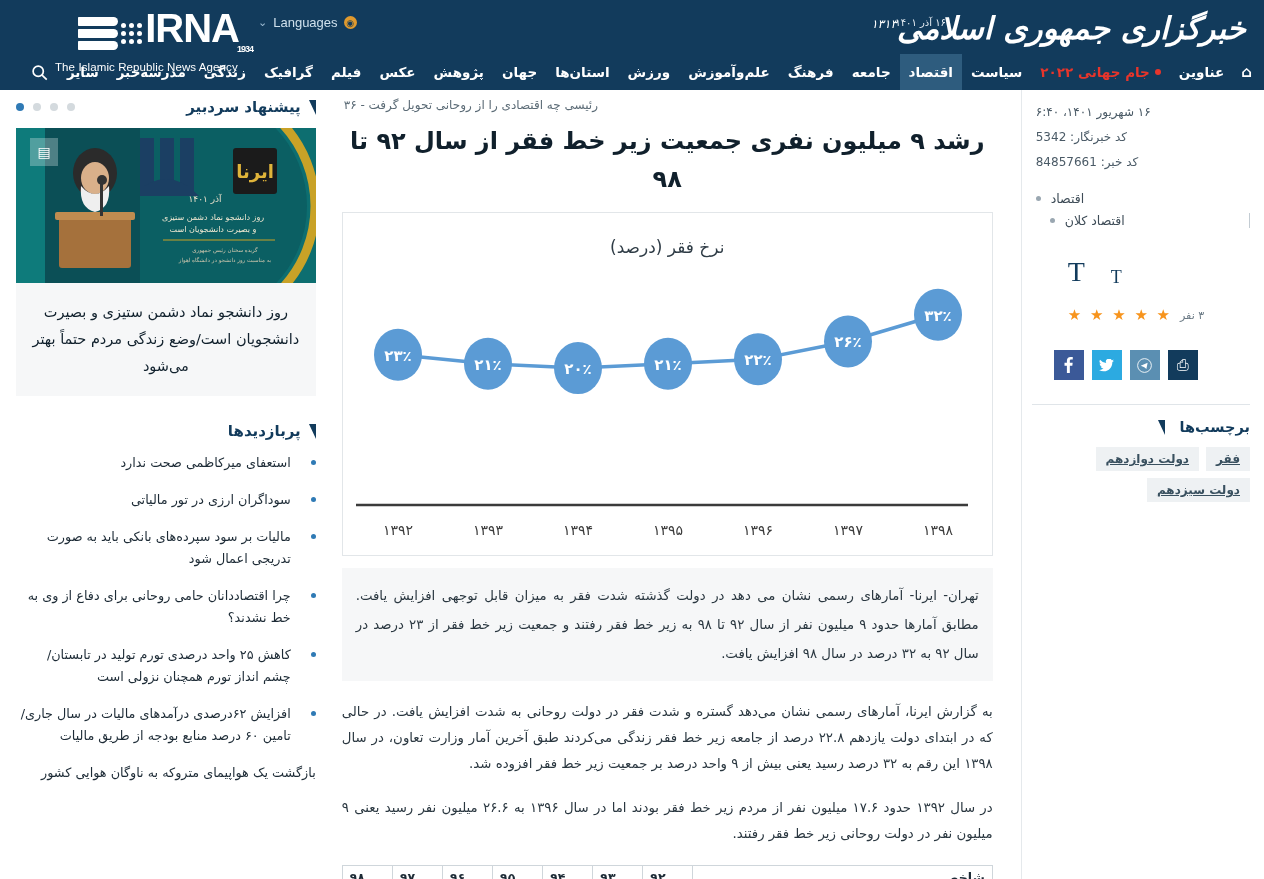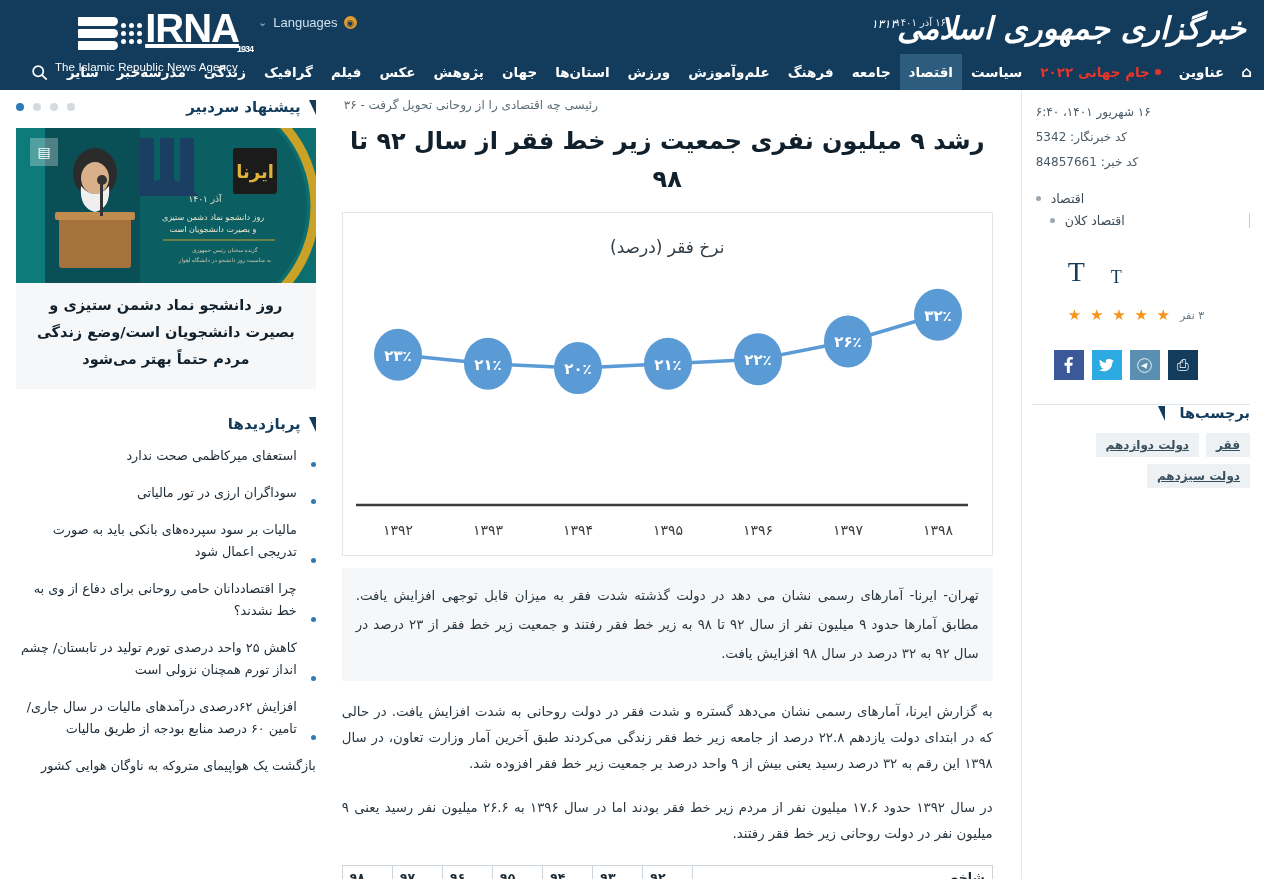--- a/index.html
+++ b/index.html
@@ -9,21 +9,21 @@
     font-family:"DejaVu Sans","Liberation Sans",sans-serif;
     background:#ffffff; color:#1d2b36; direction:rtl;
   }
   
   .header{
     position:relative; width:100%; height:90px; background:#123b5c;
   }
   .hdr-logo{
     position:absolute; left:55px; top:8px; width:200px; color:#fff;
   }
-  .logo-mark{ display:flex; align-items:center; gap:3px;text-decoration:underline; }
+  .logo-mark{ display:flex; align-items:center; gap:3px; }
   .logo-bars{ display:flex; flex-direction:column; gap:3px; width:40px;}
   .logo-bars i{ display:block; height:9px; background:#fff; border-radius:1px 6px 6px 1px;}
   .logo-dots{ display:grid; grid-template-columns:repeat(3,5px); grid-template-rows:repeat(3,5px); gap:3px;}
   .logo-dots i{ width:5px;height:5px;background:#fff;border-radius:50%;}
   .logo-word{
     font-family:"Liberation Sans",sans-serif;
     font-weight:bold; font-size:40px; letter-spacing:-1px; color:#fff; line-height:40px;
     direction:ltr;
   }
   .logo-year{ font-size:9px; font-weight:bold; position:relative; top:10px; right:2px;}
@@ -76,21 +76,21 @@
   .fontsize span{ color:#123b5c; font-family:"Liberation Serif",serif; line-height:1;}
   .fs-big{ font-size:28px;}
   .fs-small{ font-size:18px;}
   .rating{ margin-top:20px; display:flex; align-items:center; justify-content:flex-end; gap:8px; padding-left:36px;}
   .stars{ color:#f7941d; font-size:15px; letter-spacing:2px;}
   .rating .cnt{ font-size:11px; color:#6b7a85;}
   .share{ margin-top:26px; display:flex; justify-content:flex-end; align-items:center; gap:8px; padding-left:22px;}
   .sbtn{ width:30px;height:30px;display:flex;align-items:center;justify-content:center;color:#fff;font-size:15px;}
   .sbtn.fb{ background:#3b5998;} .sbtn.tw{ background:#2caae1;} .sbtn.tg{ background:#5b8fb2;}
   .sbtn.pr{ background:#123b5c; margin-right:auto; }
-  .tag-head{ margin-top:24px; border-top:1px solid #e0e5e9; display:flex; align-items:flex-end; justify-content:flex-start; gap:14px;}
+  .tag-head{ margin-top:24px; border-top:1px solid #e0e5e9; padding-top:14px; display:flex; align-items:flex-end; justify-content:flex-start; gap:14px;}
   .tag-head h3{ font-size:14.5px; color:#123b5c;}
   .flag{ width:0;height:0;border-left:7px solid transparent;border-top:15px solid #123b5c;}
   .tags{ margin-top:12px; display:flex; flex-wrap:wrap; gap:7px; justify-content:flex-start;}
   .tag{ background:#eef1f3; color:#39505f; font-size:12px; padding:5px 10px;font-weight:bold;}
   
   .kicker{ text-align:left; font-size:12px; color:#5b6b76; padding-left:2px;}
   h1.title{ margin-top:10px; font-size:24px; line-height:38px; color:#10202c; font-weight:bold; text-align:center;}
   .figure{ margin-top:14px; border:1px solid #e2e6e9; background:#fff; padding:6px;}
   .chart{ position:relative; width:100%; height:330px;}
   .chart-title{ text-align:center; font-size:17px; color:#2f3c46; padding-top:18px;}
@@ -108,24 +108,24 @@
   
   .box-head{ display:flex; align-items:center; gap:8px; justify-content:flex-start; }
   .box-head h3{ font-size:15px; color:#123b5c; font-weight:bold;}
   .dots{ margin-right:auto; display:flex; gap:9px; align-items:center;}
   .dots i{ width:8px;height:8px;border-radius:50%;background:#d4dade;display:block;}
   .dots i.on{ background:#2f7ab5;}
   .card{ margin-top:12px; background:#f6f7f8;}
   .card-img{ position:relative; width:100%; height:155px; overflow:hidden; background:#0e7b7b;}
   .vbadge{ position:absolute; right:auto; left:14px; top:10px; width:28px;height:28px;background:rgba(255,255,255,.28);
            display:flex;align-items:center;justify-content:center;color:#fff;font-size:14px;}
-  .card-txt{ padding:9px 12px 16px; font-size:14.5px; line-height:27px; font-weight:bold; color:#10202c; text-align:center;}
+  .card-txt{ padding:16px 12px 16px; font-size:14.5px; line-height:27px; font-weight:normal; color:#10202c; text-align:center;}
   .mv{ margin-top:26px;}
   .mv ul{ list-style:none; margin-top:12px;}
-  .mv li{ display:flex; gap:14px; align-items:flex-end; margin-bottom:15px;}
+  .mv li{ display:flex; gap:20px; align-items:flex-start; margin-bottom:15px;}
   .mv li .b{ width:5px;height:5px;border-radius:50%;background:#2f7ab5;margin-top:8px;flex:none;}
   .mv li a{ color:#1d2b36; font-size:12.8px; line-height:22px; text-decoration:none; text-align:right; flex:1;}
 </style>
 </head>
 <body>
 
 <div class="header">
 
   <div class="hdr-logo">
     <div class="logo-mark">

